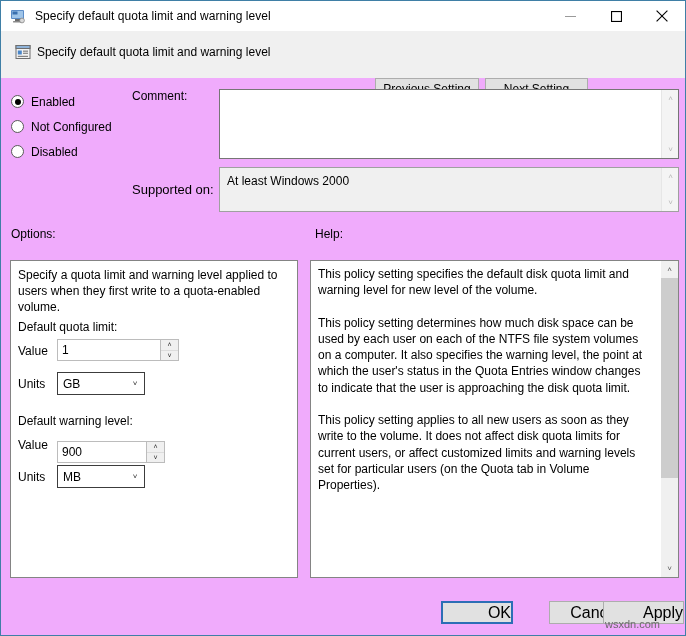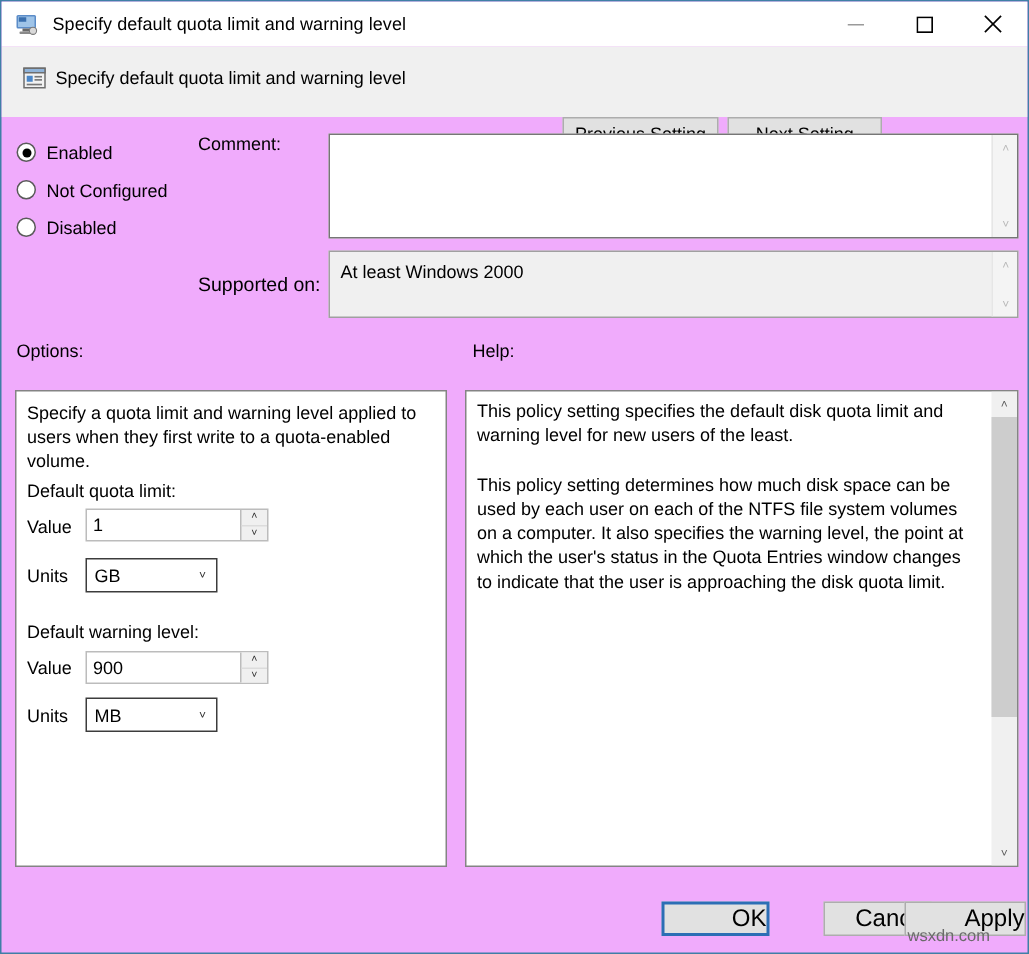--- a/index.html
+++ b/index.html
@@ -252,21 +252,21 @@
   
   .spinner {
     position: absolute;
     height: 22px;
     box-sizing: border-box;
     border: 1px solid #bcbcbc;
     background: #ffffff;
     display: flex;
   }
   #quota-spinner { left: 46px; top: 78px; width: 122px; }
-  #warn-spinner  { left: 46px; top: 173px; width: 122px; }
+  #warn-spinner  { left: 46px; top: 180px; width: 108px; }
   .spinner input {
     flex: 1 1 auto;
     border: 0;
     outline: 0;
     background: transparent;
     font-family: "Liberation Sans", sans-serif;
     font-size: 12px;
     color: #000;
     padding: 0 0 0 4px;
     min-width: 0;
@@ -511,22 +511,23 @@
     </div>
     <span class="field-row-label" id="warn-units-label">Units</span>
     <div class="combo" id="warn-units-combo">
       <span class="combo-value">MB</span>
       <span class="combo-arrow">˅</span>
     </div>
   </div>
 
   <div id="help-panel">
     <div id="help-text">
-      <p>This policy setting specifies the default disk quota limit and warning level for new users of the least.</p>
+      <p>This policy setting specifies the default disk quota limit and warning level for new level of the volume.</p>
       <p>This policy setting determines how much disk space can be used by each user on each of the NTFS file system volumes on a computer. It also specifies the warning level, the point at which the user's status in the Quota Entries window changes to indicate that the user is approaching the disk quota limit.</p>
+      <p>This policy setting applies to all new users as soon as they write to the volume. It does not affect disk quota limits for current users, or affect customized limits and warning levels set for particular users (on the Quota tab in Volume Properties).</p>
 
     </div>
     <div id="help-scroll">
       <span class="sarrow up">˄</span>
       <div id="help-thumb"></div>
       <span class="sarrow down">˅</span>
     </div>
   </div>
 
   <button class="footbtn" id="btn-ok">OK</button>

